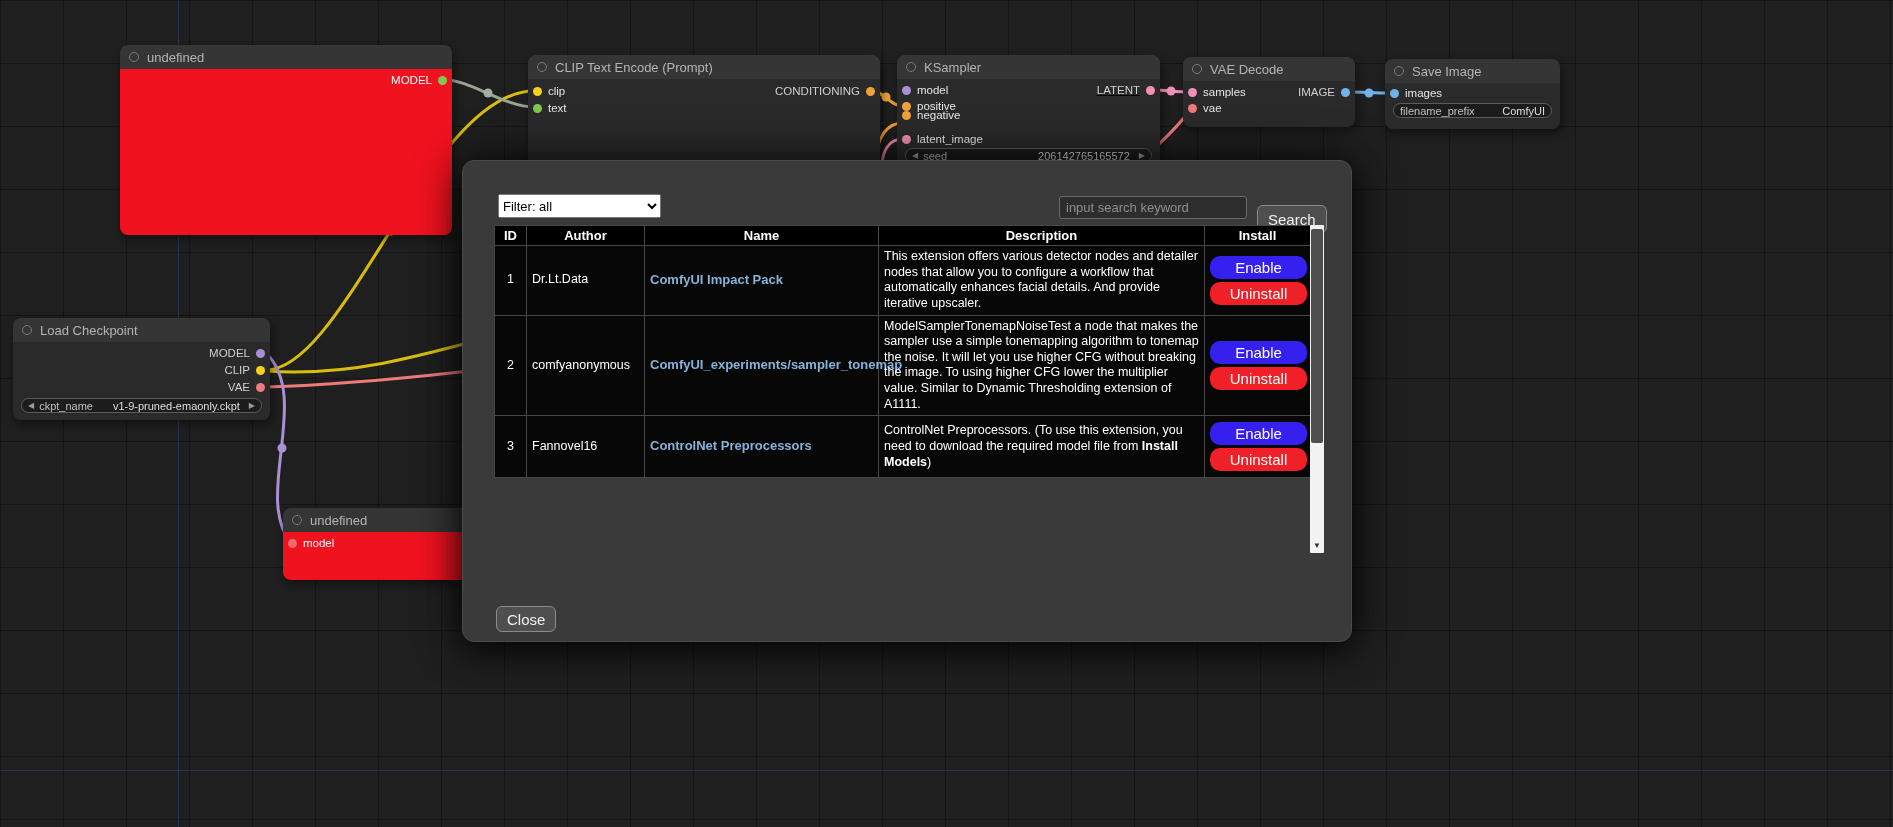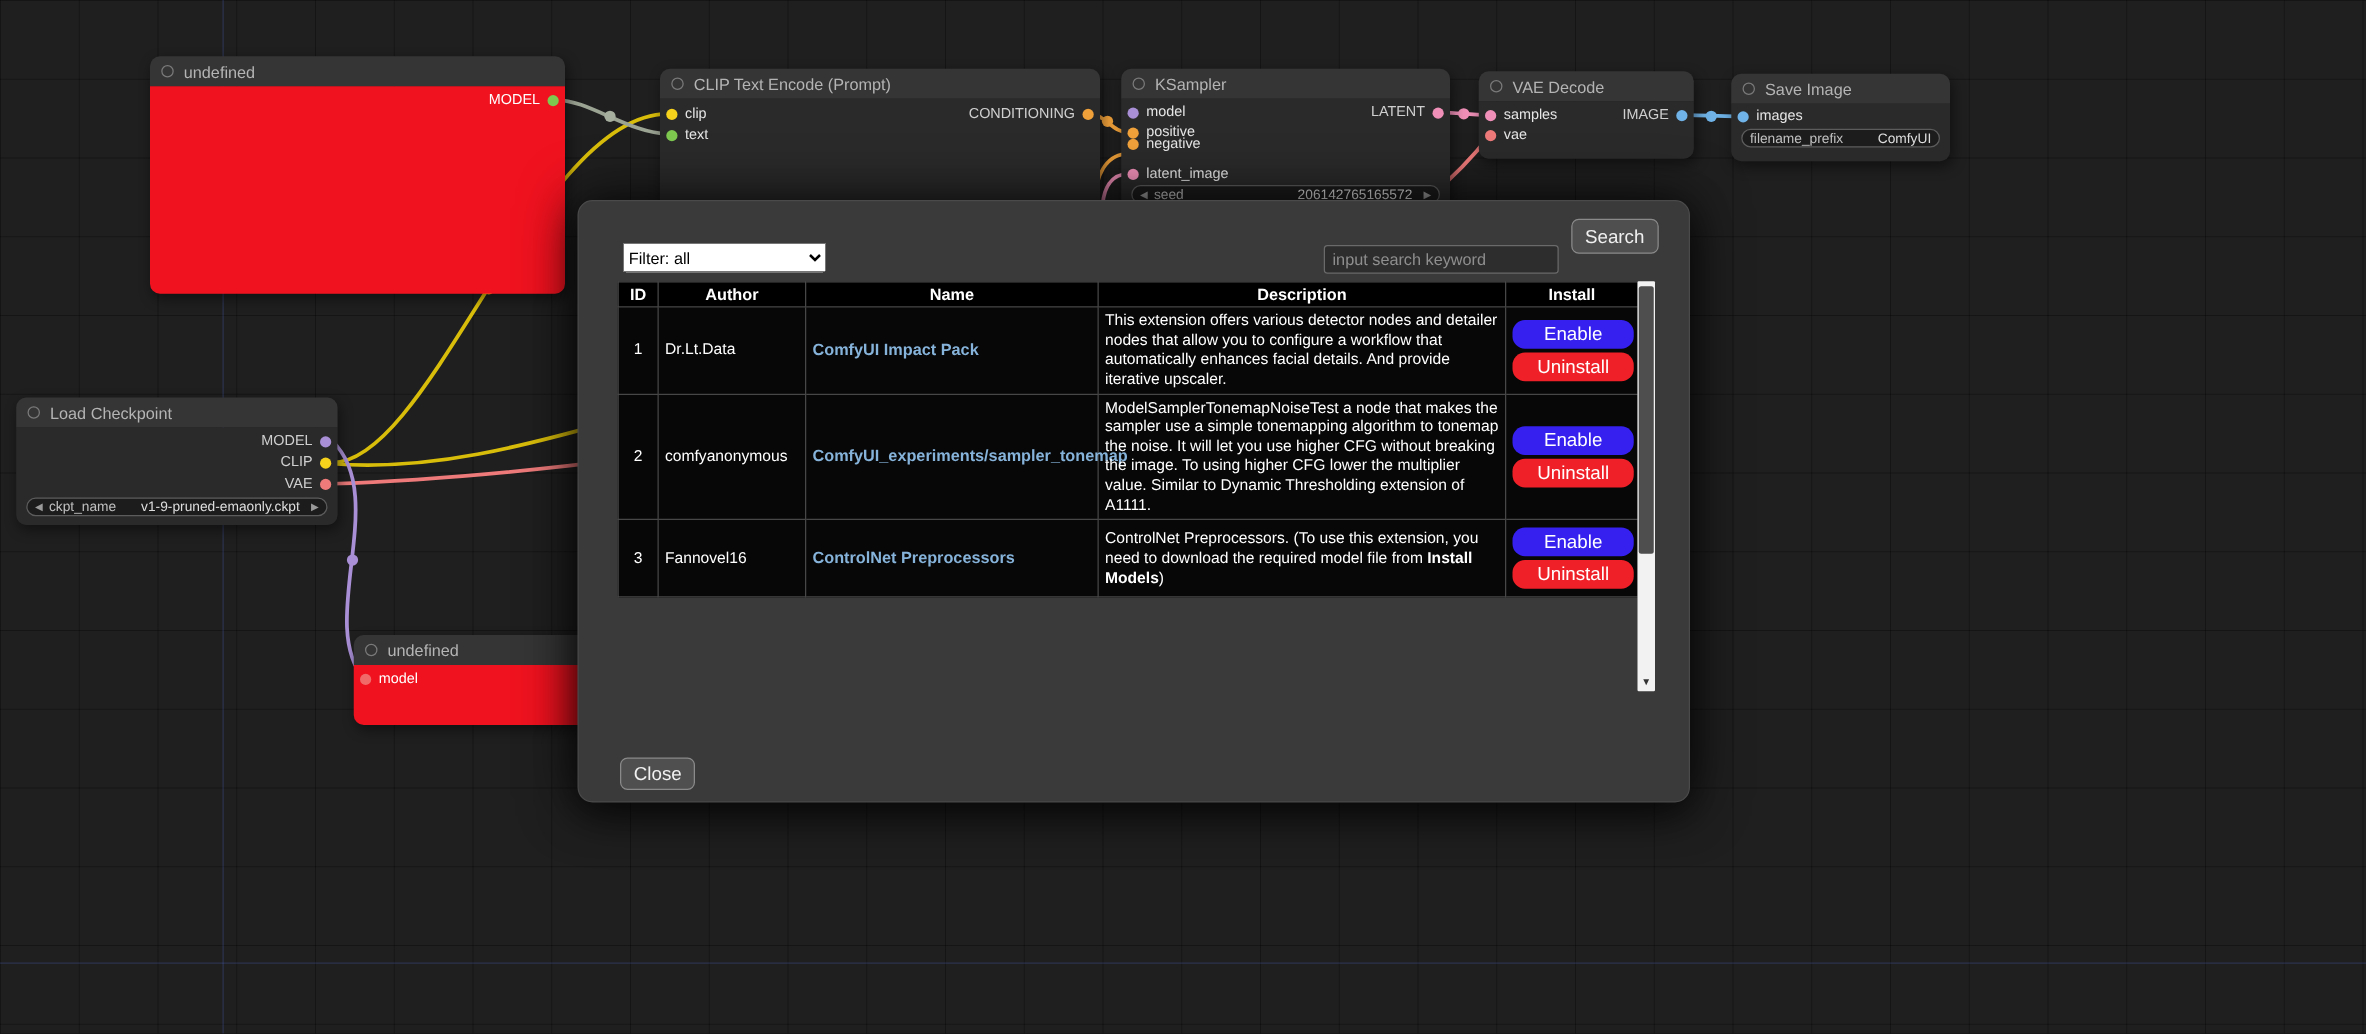--- a/index.html
+++ b/index.html
@@ -42,21 +42,21 @@
     background:#3a3a3a;border:1px solid #4a4a4a;border-radius:12px;
     box-shadow:0 0 45px rgba(0,0,0,.75), 0 10px 30px rgba(0,0,0,.5);}
   .filter-select{position:absolute;left:35px;top:33px;width:163px;height:24px;font-size:13px;
     font-family:"Liberation Sans",sans-serif;}
   .search-input{position:absolute;left:596px;top:35px;width:188px;height:23px;background:#2d2d2d;
     border:1px solid #6a6a6a;border-radius:3px;color:#ddd;font-size:13px;padding:0 6px;box-sizing:border-box;
     font-family:"Liberation Sans",sans-serif;}
   .search-input::placeholder{color:#8e8e8e;}
   .btn-gray{background:#4f4f4f;border:1px solid #8a8a8a;border-radius:6px;color:#f0f0f0;font-size:15px;
     padding:2px 10px;cursor:pointer;font-family:"Liberation Sans",sans-serif;}
-  .search-btn{position:absolute;left:794px;top:14px;height:28px;}
+  .search-btn{position:absolute;left:794px;top:44px;height:28px;}
   .close-btn{position:absolute;left:33px;top:445px;height:26px;}
 
   .table-wrap{position:absolute;left:31px;top:64px;width:816px;}
   table.ext{border-collapse:collapse;table-layout:fixed;width:816px;background:#060606;}
   table.ext th{background:#000;color:#fff;font-size:13px;font-weight:bold;padding:2px 4px;border:1px solid #474747;text-align:center;}
   table.ext td{color:#fff;font-size:12.5px;padding:3px 5px;border:1px solid #474747;vertical-align:middle;
     line-height:1.25;background:#070707;}
   td.c-idc{text-align:center;font-size:13px;}
   td.c-author{font-size:13px;margin-left:28px;}
   a.ext-name{color:#86b3da;font-weight:bold;font-size:13px;text-decoration:none;cursor:pointer;}
@@ -146,21 +146,21 @@
         <span class="slot-label">positive</span>
       </div>
       <div class="slot in" style="top:30px;">
         <span class="sdot c-orange"></span>
         <span class="slot-label">negative</span>
       </div>
       <div class="slot in" style="top:54px;">
         <span class="sdot c-pink"></span>
         <span class="slot-label">latent_image</span>
       </div>
-      <div class="slot out" style="top:5px;">
+      <div class="slot out" style="top:5px;text-decoration:underline;">
         <span class="sdot c-pink"></span>
         <span class="slot-label" style="color:#cfcfcf;">LATENT</span>
       </div>
       <div class="widget" style="left:8px;top:69px;width:247px;">
         <span class="warrow">◀</span>
         <span class="wlabel">seed</span>
         <span class="wvalue pad-r">206142765165572</span>
         <span class="warrow">▶</span>
       </div>
     </div>

